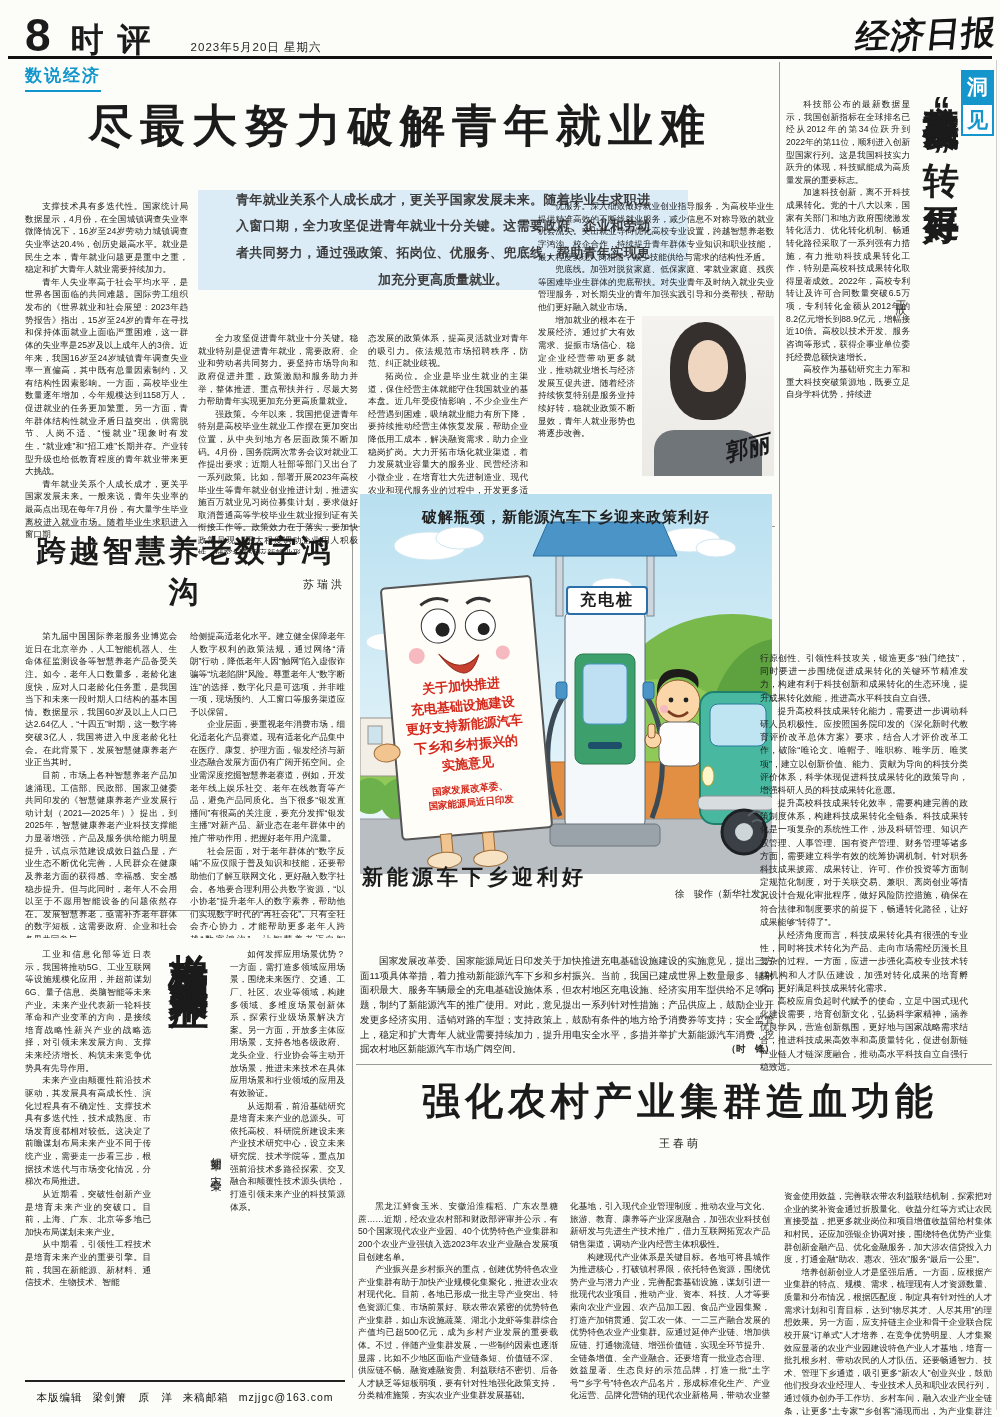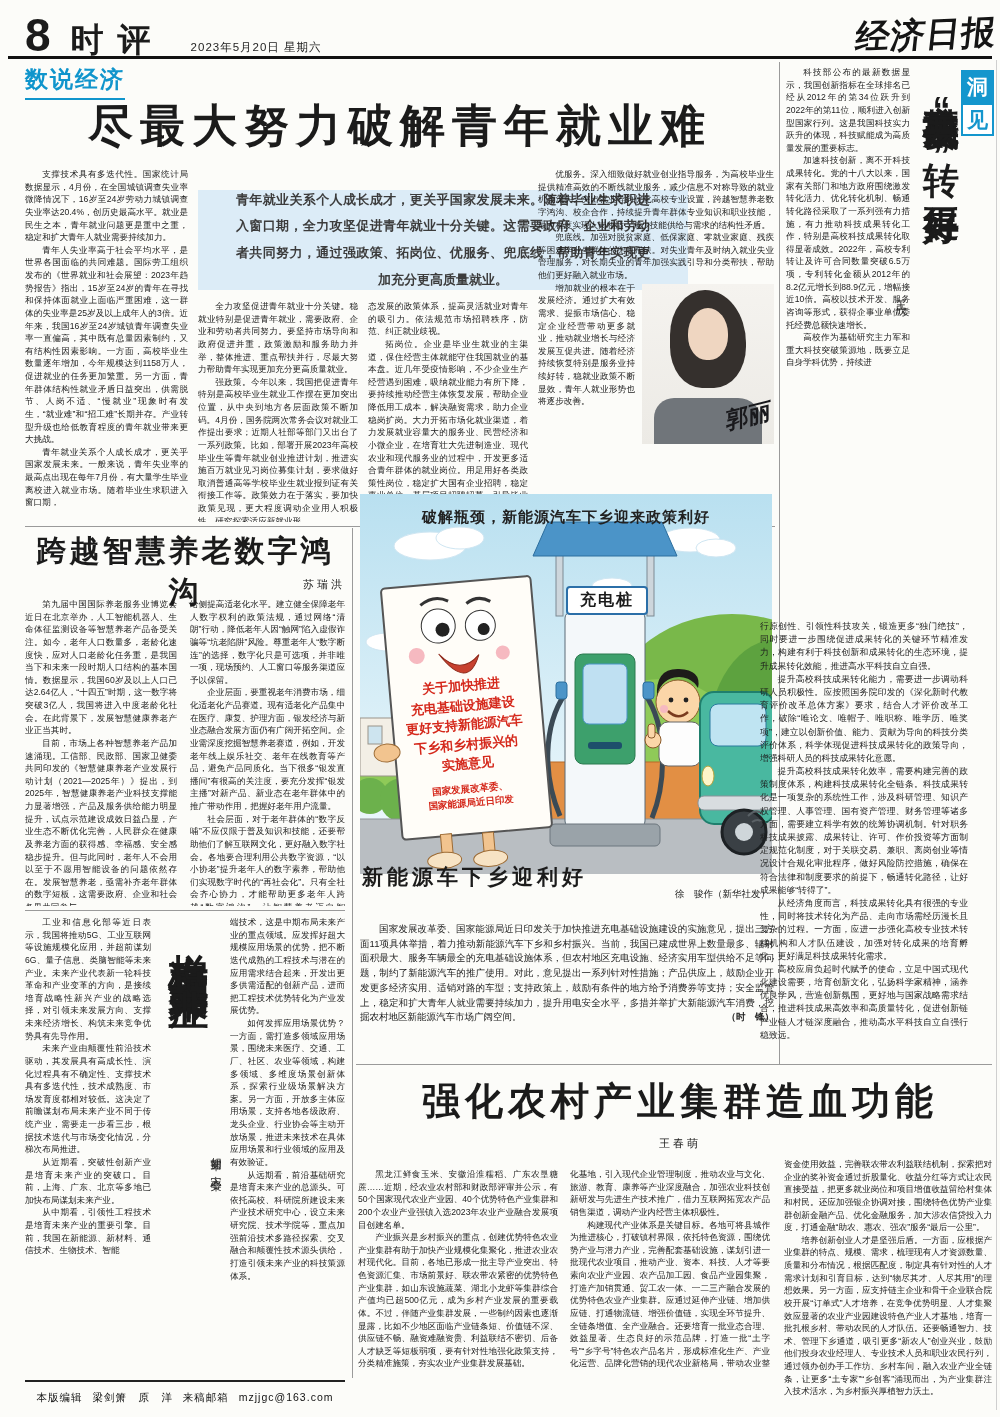--- a/index.html
+++ b/index.html
@@ -16,24 +16,24 @@
   .rule-header{left:8px;top:56px;width:984px;height:3px;background:#111;}
   
   .vl1{left:779px;top:62px;width:1px;height:1002px;background:#9a9a9a;}
   .vl2{left:352px;top:528px;width:1px;height:850px;background:#9a9a9a;}
   .vl3{left:996px;top:60px;width:1px;height:1350px;background:#cfcfcf;}
   .hl1{left:25px;top:526px;width:750px;height:1px;background:#9a9a9a;}
   .hl2{left:25px;top:910px;width:320px;height:1px;background:#9a9a9a;}
   .hl3{left:356px;top:1064px;width:636px;height:1px;background:#9a9a9a;}
   
   .bodytext p{margin:0;text-indent:2em;text-align:justify;}
-  .bodytext{font-size:8.6px;line-height:1.47;color:#1c1c1c;overflow:hidden;text-align:justify;}
+  .bodytext{font-size:8.6px;line-height:1.47;color:#1c1c1c;overflow:hidden;text-align:justify;margin-top:32px;}
   .noindent{text-indent:0 !important;}
   
-  #shuoshuo{left:25px;top:64px;font-size:23px;font-weight:900;color:#1095cc;
+  #shuoshuo{left:25px;top:64px;font-size:17px;font-weight:900;color:#1095cc;
             border-bottom:2px solid #1095cc;padding-bottom:3px;letter-spacing:2px;}
   #main-headline{left:25px;top:96px;width:750px;text-align:center;font-size:45px;font-weight:900;letter-spacing:7px;}
   #m-col1{left:25px;top:168px;width:163px;height:354px;}
   #m-box{left:198px;top:190px;width:490px;height:100px;background:#dcecf7;
          display:flex;align-items:center;}
   #m-box p{margin:12px;padding:10px 26px;font-size:13px;line-height:2.05;font-weight:700;color:#3c3c3c;
            text-align:justify;text-align-last:center;}
   #m-col2{left:198px;top:300px;width:160px;height:222px;}
   #m-col3{left:368px;top:300px;width:160px;height:222px;}
   #m-col4{left:538px;top:168px;width:236px;height:354px;}
@@ -286,21 +286,20 @@
 
   <div class="abs bodytext" id="f-col-left">
     <p>工业和信息化部等近日表示，我国将推动5G、工业互联网等设施规模化应用，并超前谋划6G、量子信息、类脑智能等未来产业。未来产业代表新一轮科技革命和产业变革的方向，是接续培育战略性新兴产业的战略选择，对引领未来发展方向、支撑未来经济增长、构筑未来竞争优势具有先导作用。</p>
     <p>未来产业由颠覆性前沿技术驱动，其发展具有高成长性、演化过程具有不确定性、支撑技术具有多迭代性，技术成熟度、市场发育度都相对较低。这决定了前瞻谋划布局未来产业不同于传统产业，需要走一步看三步，根据技术迭代与市场变化情况，分梯次布局推进。</p>
     <p>从近期看，突破性创新产业是培育未来产业的突破口。目前，上海、广东、北京等多地已加快布局谋划未来产业。</p>
     <p>从中期看，引领性工程技术是培育未来产业的重要引擎。目前，我国在新能源、新材料、通信技术、生物技术、智能</p>
   </div>
   <div class="abs" id="f-vtitle">梯次布局谋划未来产业</div>
   <div class="abs" id="f-byline">胡拥军　宋心柴</div>
   <div class="abs bodytext" id="f-col-right">
-    <p class="noindent">端技术，这是中期布局未来产业的重点领域。应发挥好超大规模应用场景的优势，把不断迭代成熟的工程技术与潜在的应用需求结合起来，开发出更多供需适配的创新产品，进而把工程技术优势转化为产业发展优势。</p>
     <p>如何发挥应用场景优势？一方面，需打造多领域应用场景，围绕未来医疗、交通、工厂、社区、农业等领域，构建多领域、多维度场景创新体系，探索行业级场景解决方案。另一方面，开放多主体应用场景，支持各地各级政府、龙头企业、行业协会等主动开放场景，推进未来技术在具体应用场景和行业领域的应用及有效验证。</p>
     <p>从远期看，前沿基础研究是培育未来产业的总源头。可依托高校、科研院所建设未来产业技术研究中心，设立未来研究院、技术学院等，重点加强前沿技术多路径探索、交叉融合和颠覆性技术源头供给，打造引领未来产业的科技策源体系。</p>
   </div>
 
   <div class="abs" id="s-badge">
     <div class="badge-sq badge-a">洞</div>
     <div class="badge-sq badge-b">见</div>
   </div>
   <div class="abs" id="s-vtitle">高校科技成果要“转”得更好</div>
   <div class="abs" id="s-author">王欣</div>

